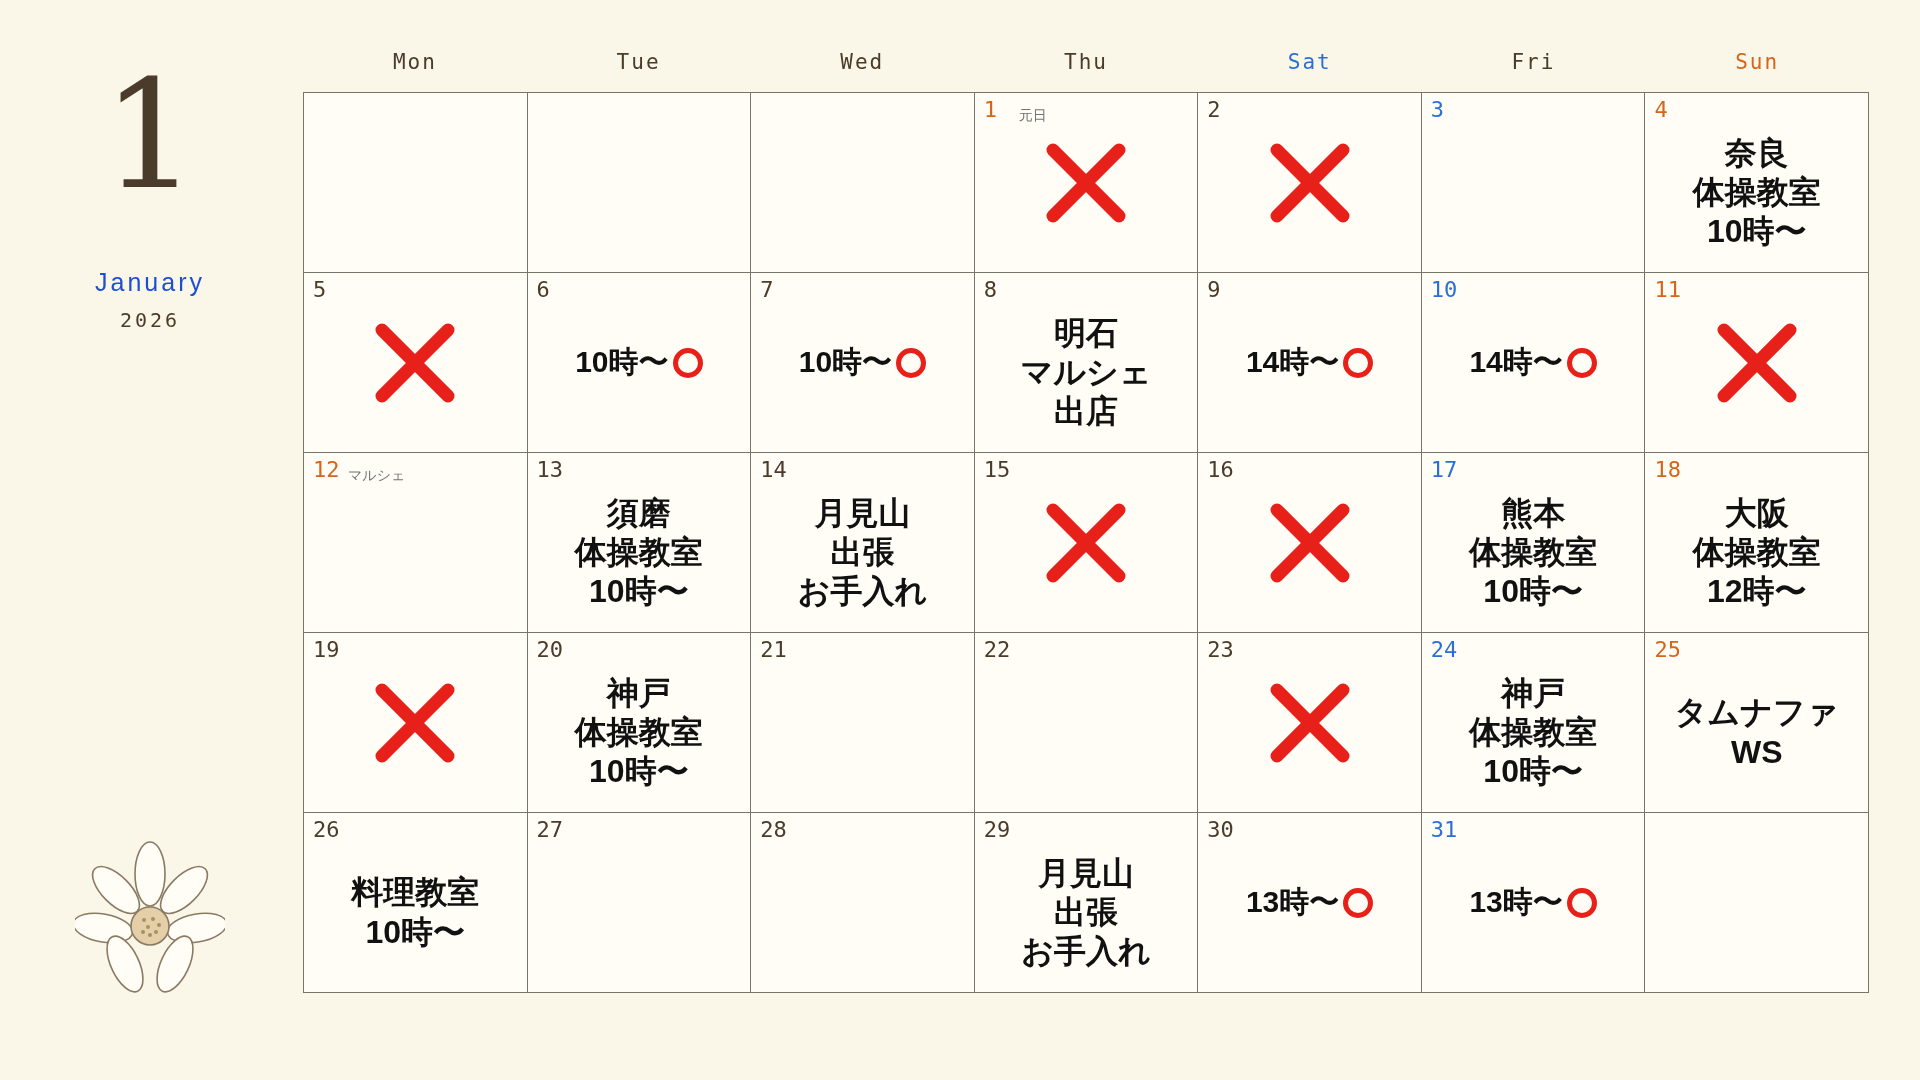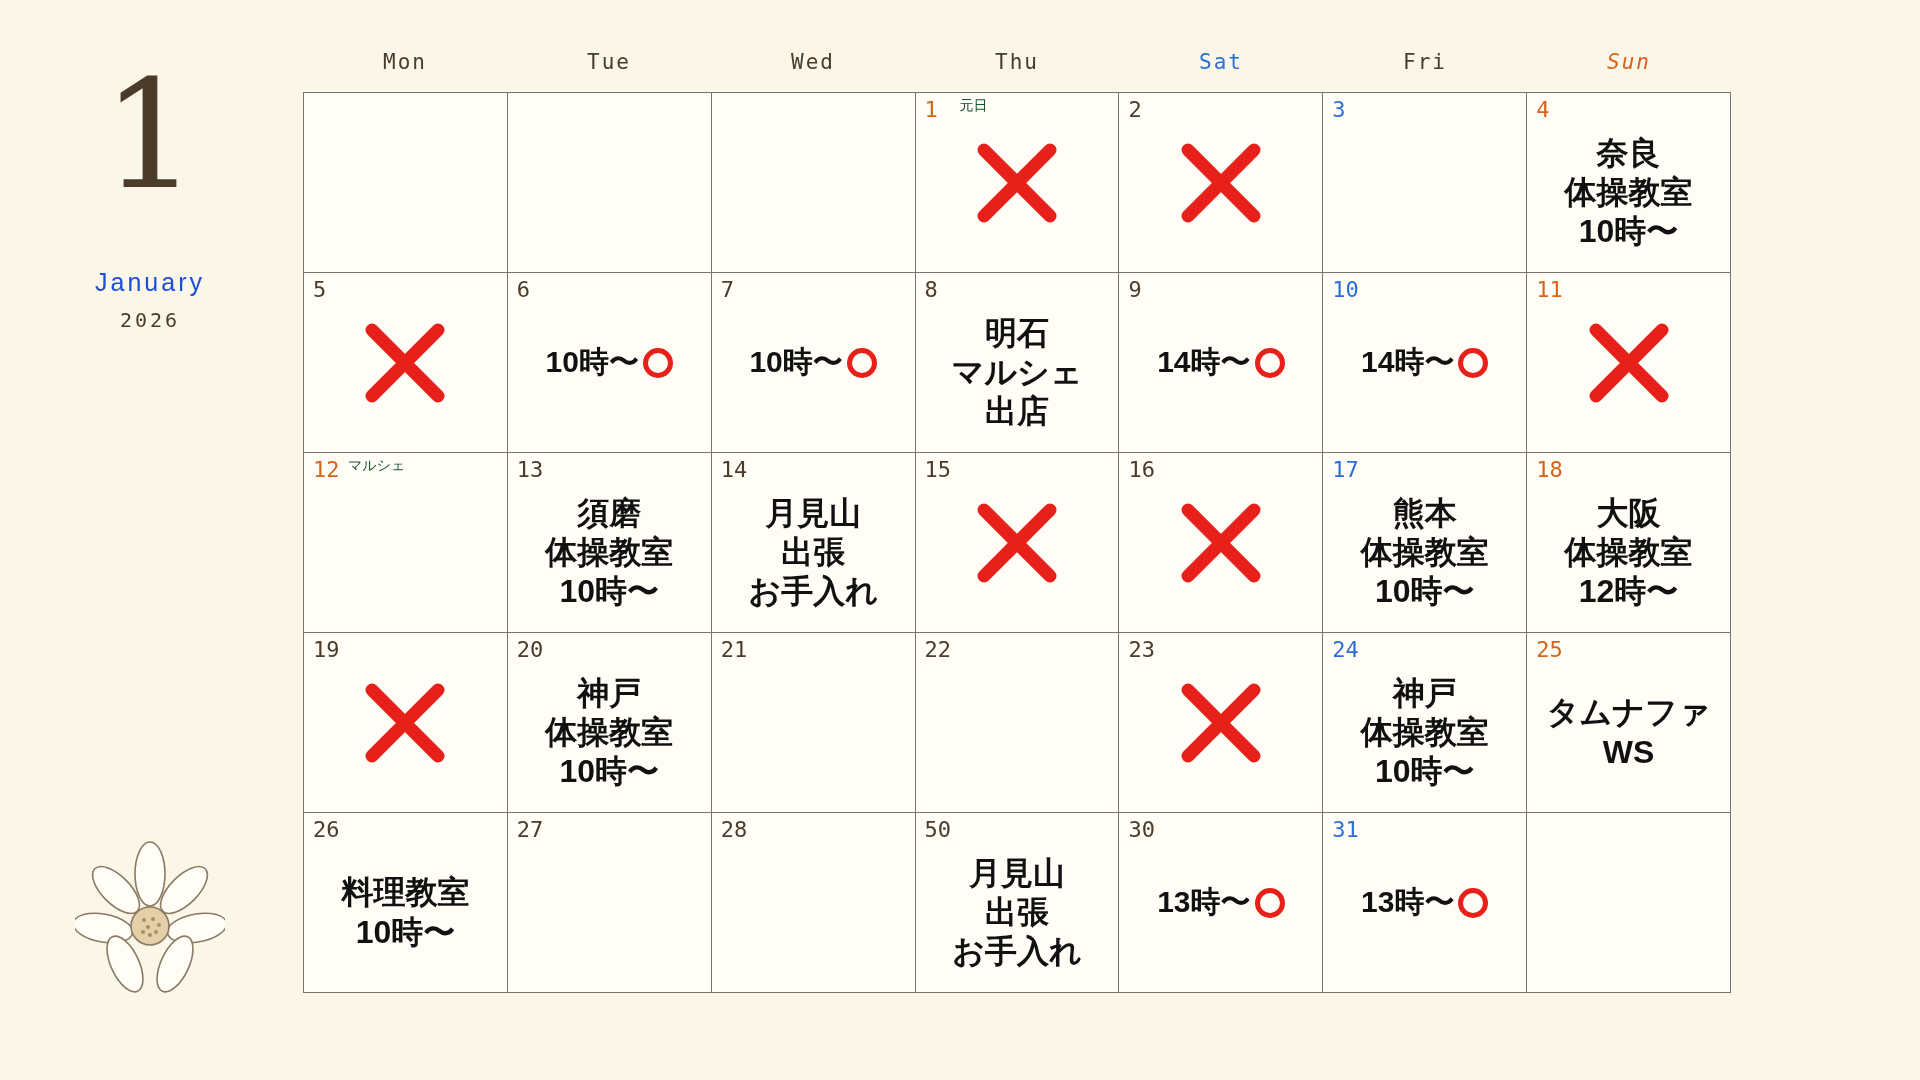--- a/index.html
+++ b/index.html
@@ -66,36 +66,36 @@
     top: 840px;
     width: 150px;
     height: 160px;
   }
 
   
   #calendar {
     position: absolute;
     left: 303px;
     top: 50px;
-    width: 1428px;
+    width: 1566px;
   }
   #weekday-row {
     display: grid;
     grid-template-columns: repeat(7, 1fr);
     height: 42px;
   }
   .weekday {
     text-align: center;
     font-family: "DejaVu Sans Mono", monospace;
     font-size: 21px;
     letter-spacing: 2px;
     color: #4a3b2a;
   }
   .weekday.sat { color: #2b6fd6; }
-  .weekday.sun { color: #d4651a; font-style: italic; }
+  .weekday.sun { color: #d4651a; }
 
   #grid {
     display: grid;
     grid-template-columns: repeat(7, 1fr);
     grid-template-rows: repeat(5, 180px);
     border-top: 1.5px solid #7a7468;
     border-left: 1.5px solid #7a7468;
     background: #fffdf6;
   }
   .cell {
@@ -111,24 +111,24 @@
     font-family: "DejaVu Sans Mono", monospace;
     font-size: 22px;
     color: #4a3b2a;
     line-height: 1;
   }
   .daynum.sat { color: #2b6fd6; }
   .daynum.sun { color: #d4651a; }
   .holiday-label {
     position: absolute;
     left: 44px;
-    top: 4px;
+    top: 14px;
     font-family: "DejaVu Sans Mono", monospace;
     font-size: 14px;
-    color: #14532d;
+    color: #737373;
     white-space: nowrap;
   }
 
   
   .event {
     position: absolute;
     left: 0;
     right: 0;
     top: 0;
     bottom: 0;
@@ -398,21 +398,21 @@
           <div class="event">料理教室
 10時〜</div>
         </div>
         <div class="cell">
           <div class="daynum">27</div>
         </div>
         <div class="cell">
           <div class="daynum">28</div>
         </div>
         <div class="cell">
-          <div class="daynum">50</div>
+          <div class="daynum">29</div>
           <div class="event">月見山
 出張
 お手入れ</div>
         </div>
         <div class="cell">
           <div class="daynum">30</div>
           <div class="timeline-row">
             <span>13時〜</span>
             <span class="circle-mark"></span>
           </div>

